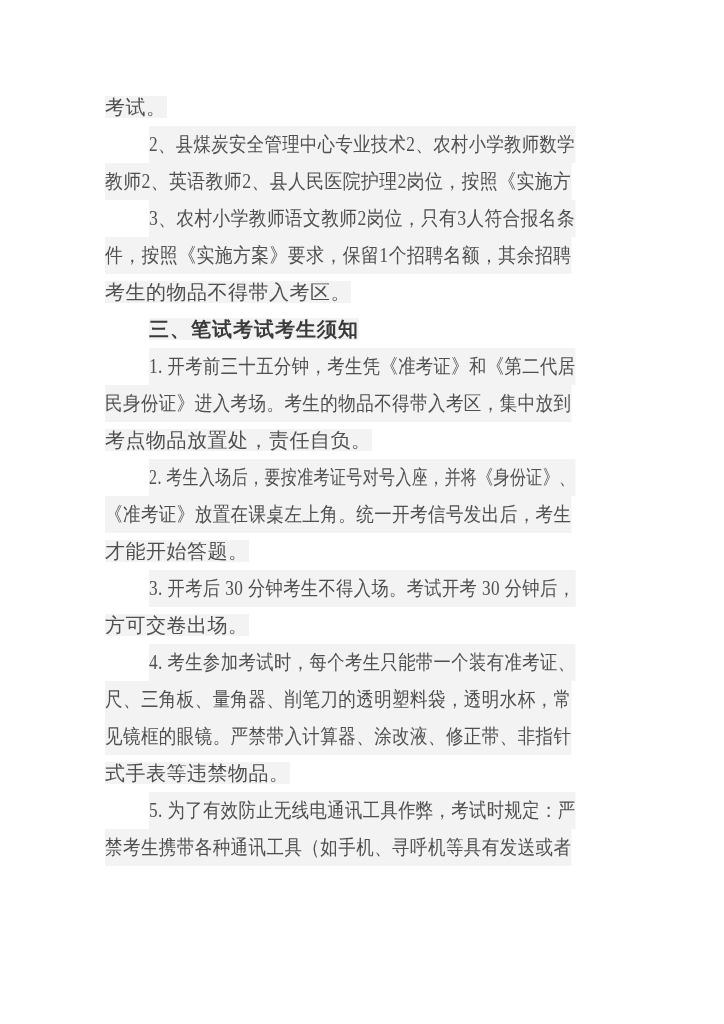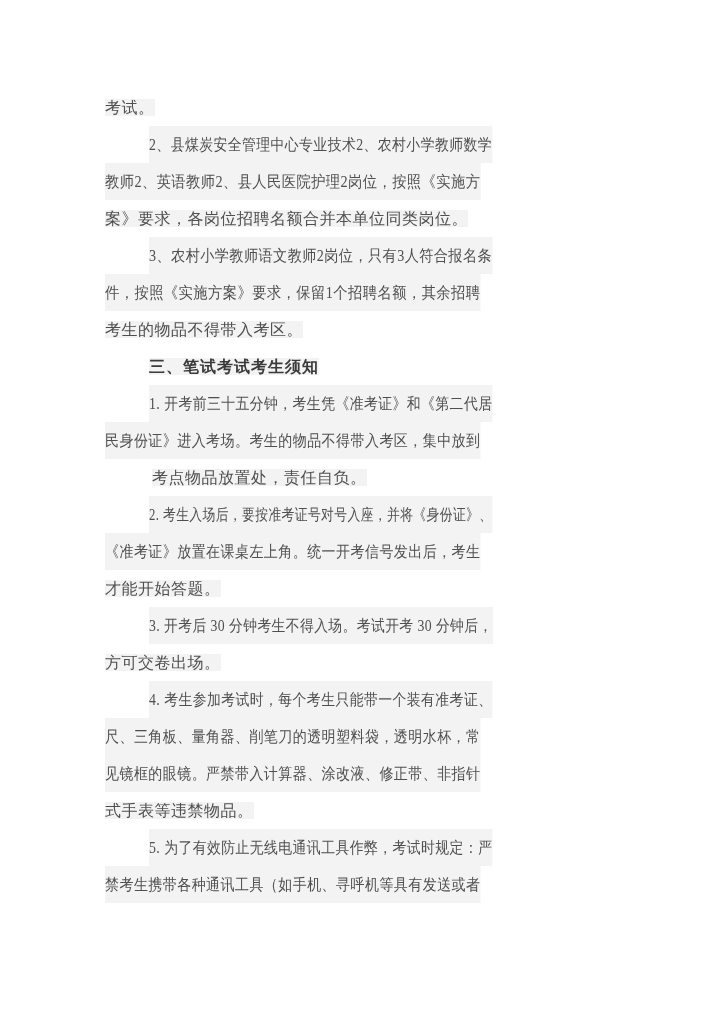--- a/index.html
+++ b/index.html
@@ -16,21 +16,21 @@
     font-family:"Liberation Serif","DejaVu Serif",serif;
   }
   .page{
     position:relative;width:724px;height:1024px;background:var(--bg);
   }
   .doc{
     position:absolute;left:105px;top:89px;width:512px;
   }
   section{margin:0;padding:0;}
   .line{
-    font-size:16px;line-height:37px;height:37px;
+    font-size:20px;line-height:37px;height:37px;
     color:var(--fg);
     text-align:left;
     white-space:nowrap;
     letter-spacing:0.5px;
   }
   .line.fill{
     text-align:justify;
     text-align-last:justify;
   }
   .line.indent{
@@ -49,34 +49,33 @@
 <body>
 
 <div class="page">
   <div class="doc">
       <section>
         <div class="line body" style="white-space: normal;"><span class="t">考试。</span></div>
       </section>
       <section>
         <div class="line body fill indent" style="text-align: left; text-align-last: left;"><span class="t" style="display: inline-block; transform-origin: left center; transform: scaleX(0.865065);">2、县煤炭安全管理中心专业技术2、农村小学教师数学</span></div>
         <div class="line body fill" style="text-align: right; text-align-last: left;"><span class="t" style="display: inline-block; transform-origin: left center; transform: scaleX(0.890435);">教师2、英语教师2、县人民医院护理2岗位，按照《实施方</span></div>
-        <div class="line body" style="white-space: normal;"><span class="t">案》要求，各岗位招聘名额合并本单位同类岗位。</span></div>
       </section>
       <section>
         <div class="line body fill indent" style="text-align: left; text-align-last: left;"><span class="t" style="display: inline-block; transform-origin: left center; transform: scaleX(0.883019);">3、农村小学教师语文教师2岗位，只有3人符合报名条</span></div>
         <div class="line body fill" style="text-align: left; text-align-last: left;"><span class="t" style="display: inline-block; transform-origin: left center; transform: scaleX(0.891986);">件，按照《实施方案》要求，保留1个招聘名额，其余招聘</span></div>
         <div class="line body" style="white-space: normal;"><span class="t">考生的物品不得带入考区。</span></div>
       </section>
       <section>
         <div class="line heading indent" style="white-space: normal;"><span class="t">三、笔试考试考生须知</span></div>
       </section>
       <section>
         <div class="line body fill indent" style="text-align: left; text-align-last: left;"><span class="t" style="display: inline-block; transform-origin: left center; transform: scaleX(0.865065);">1. 开考前三十五分钟，考生凭《准考证》和《第二代居</span></div>
         <div class="line body fill" style="text-align: left; text-align-last: left;"><span class="t" style="display: inline-block; transform-origin: left center; transform: scaleX(0.875214);">民身份证》进入考场。考生的物品不得带入考区，集中放到</span></div>
-        <div class="line body" style="white-space: normal; margin-left: 47px;"><span class="t">考点物品放置处，责任自负。</span></div>
+        <div class="line body" style="white-space: normal;"><span class="t">考点物品放置处，责任自负。</span></div>
       </section>
       <section>
         <div class="line body fill indent" style="text-align: center; text-align-last: left;"><span class="t" style="display: inline-block; transform-origin: left center; transform: scaleX(0.798635);">2. 考生入场后，要按准考证号对号入座，并将《身份证》、</span></div>
         <div class="line body fill" style="text-align: right; text-align-last: left;"><span class="t" style="display: inline-block; transform-origin: left center; transform: scaleX(0.875214);">《准考证》放置在课桌左上角。统一开考信号发出后，考生</span></div>
         <div class="line body" style="white-space: normal;"><span class="t">才能开始答题。</span></div>
       </section>
       <section>
         <div class="line body fill indent" style="text-align: left; text-align-last: left;"><span class="t" style="display: inline-block; transform-origin: left center; transform: scaleX(0.860294);">3. 开考后 30 分钟考生不得入场。考试开考 30 分钟后，</span></div>
         <div class="line body" style="white-space: normal;"><span class="t">方可交卷出场。</span></div>
       </section>

